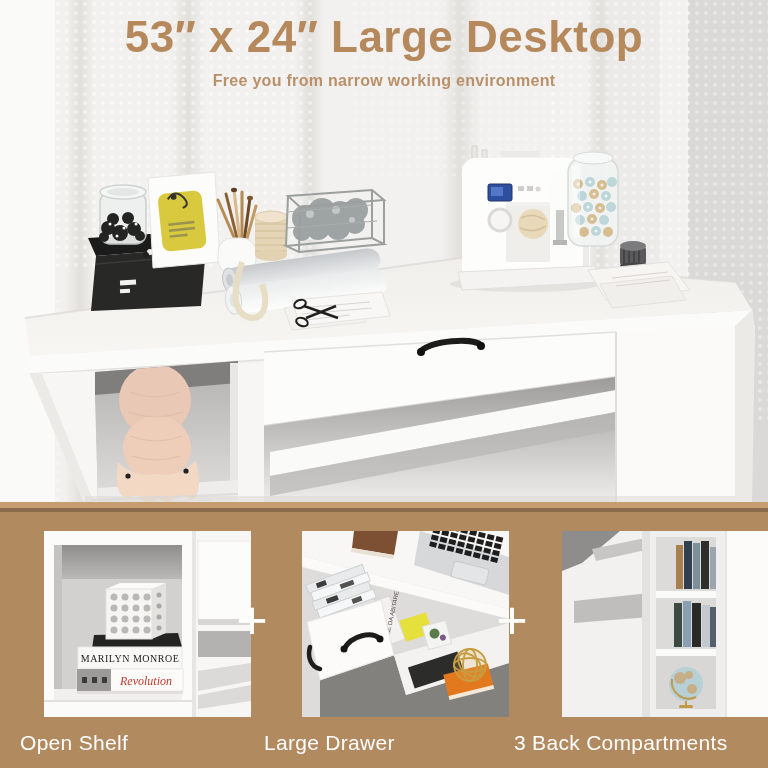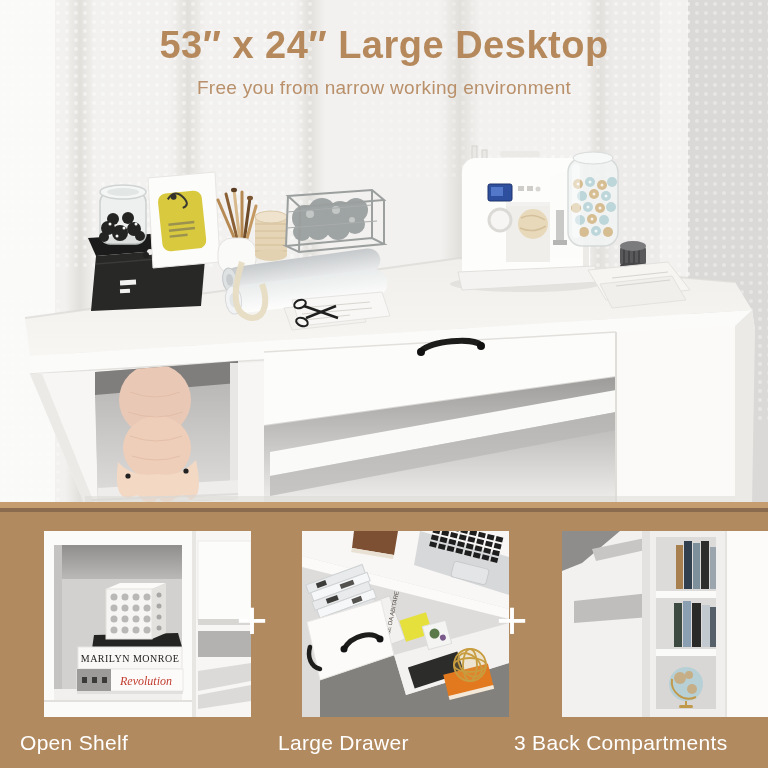--- a/index.html
+++ b/index.html
@@ -6,25 +6,25 @@
   .stage{
     position:relative;width:768px;height:768px;overflow:hidden;
     font-family:"Liberation Sans", sans-serif;background:#f2f1ef;
   }
   .photo{position:absolute;top:0;left:0;width:768px;height:512px;}
   .photo svg{display:block;}
   .header{
     position:absolute;top:0;left:0;width:768px;text-align:center;z-index:5;
   }
   .title{
-    margin:24px 0 0 0;font-size:38px;font-weight:bold;letter-spacing:.5px;
+    margin:12px 0 0 0;font-size:44px;font-weight:bold;letter-spacing:.5px;
     color:#b5895c;
   }
   .subtitle{
-    margin:10px 0 0 0;font-size:19px;font-weight:normal;letter-spacing:.3px;
+    margin:10px 0 0 0;font-size:16px;font-weight:bold;letter-spacing:.3px;
     color:#b9906a;
   }
   .band{
     position:absolute;top:512px;left:0;width:768px;height:256px;
     background:#b28a60;
   }
   .panel{position:absolute;top:531px;height:186px;overflow:hidden;padding-left:24px;}
   .panel svg{display:block;}
   .panel-1{left:20px;width:207px;}
   .panel-2{left:278px;width:207px;}
@@ -33,21 +33,21 @@
     position:absolute;color:#ffffff;font-size:54px;font-weight:normal;
     line-height:1;transform:translate(-50%,-54%);z-index:6;
   }
   .plus-1{left:252px;top:622px;}
   .plus-2{left:512px;top:622px;}
   .feature-label{
     position:absolute;top:731px;color:#ffffff;font-size:21px;
     letter-spacing:.3px;z-index:6;
   }
   .label-1{left:20px;width:207px;}
-  .label-2{left:278px;width:207px;}
+  .label-2{left:264px;width:207px;}
   .label-3{left:514px;width:256px;}
 </style>
 </head>
 <body>
 
 <div class="stage">
 
   <div class="photo">
     <svg width="768" height="512" viewBox="0 0 768 512" xmlns="http://www.w3.org/2000/svg">
       <defs>

